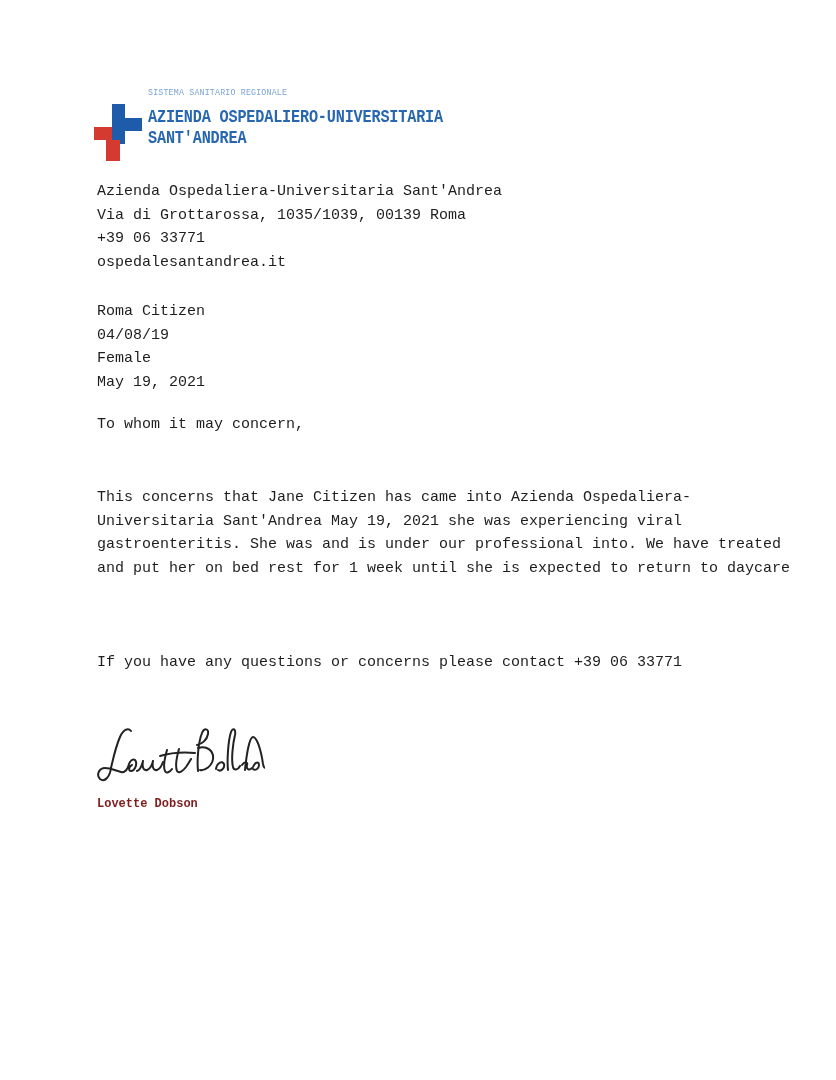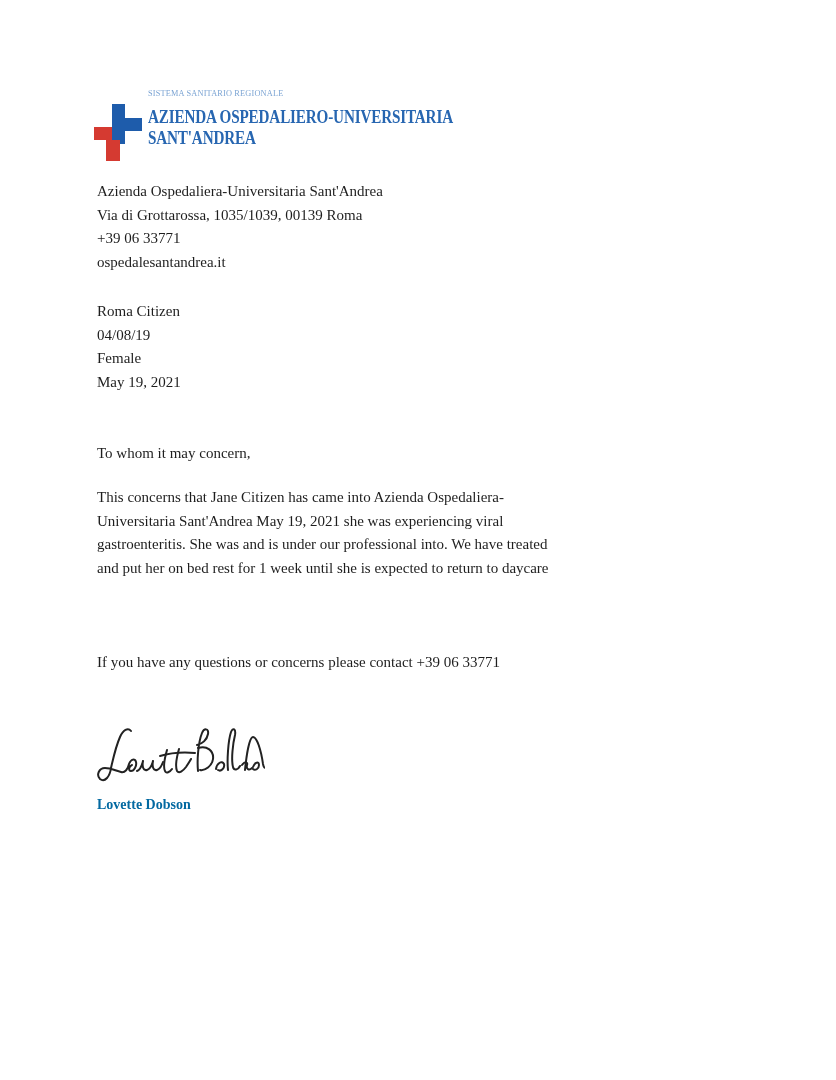--- a/index.html
+++ b/index.html
@@ -5,21 +5,21 @@
   html, body {
     margin: 0;
     padding: 0;
     background: #ffffff;
   }
   .page {
     position: relative;
     width: 800px;
     height: 1080px;
     background: #ffffff;
-    font-family: Liberation Serif, serif;
+    font-family: Liberation Mono, monospace;
     color: #1e1e1e;
     overflow: hidden;
   }
 
   
   .logo {
     position: absolute;
     left: 90px;
     top: 88px;
     width: 340px;
@@ -66,21 +66,21 @@
   .tblock {
     position: absolute;
     left: 97px;
     font-size: 15px;
     line-height: 23.7px;
     color: #1e1e1e;
   }
   .tblock div { white-space: nowrap; }
   .address-block  { top: 180px; }
   .patient-block  { top: 300px; }
-  .salutation     { top: 442px; }
+  .salutation     { top: 413px; }
   .body-block     { top: 486px; }
   .contact-line   { top: 651px; }
 
   
   .signature {
     position: absolute;
     left: 95px;
     top: 726px;
     width: 170px;
     height: 60px;
@@ -89,24 +89,24 @@
     fill: none;
     stroke: #222222;
     stroke-width: 2;
     stroke-linecap: round;
     stroke-linejoin: round;
   }
   .signer-name {
     position: absolute;
     left: 97px;
     top: 793px;
-    font-size: 14px;
+    font-size: 12px;
     font-weight: bold;
     line-height: 23px;
-    color: #0369a1;
+    color: #7f1d1d;
     white-space: nowrap;
   }
 </style>
 </head>
 <body>
 
 <div class="page">
 
   <div class="logo">
     <div class="cross">

